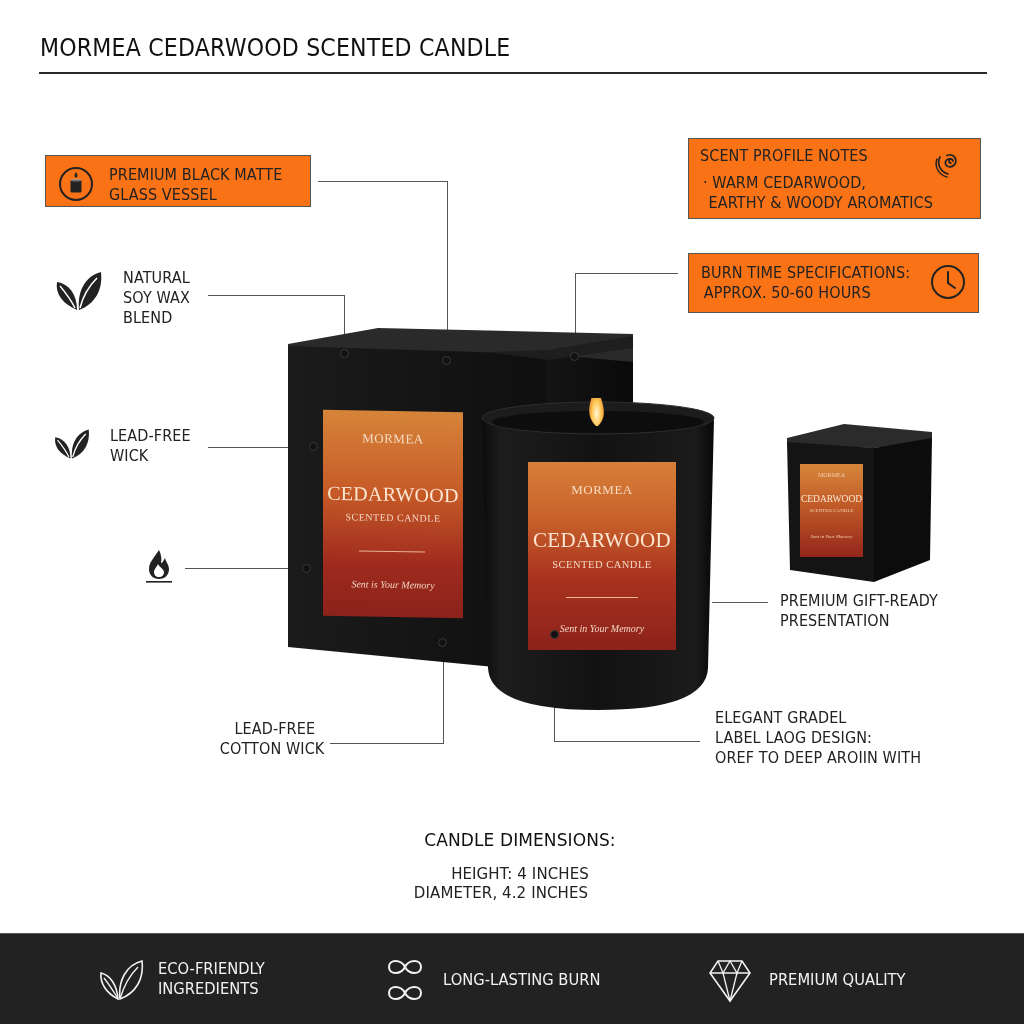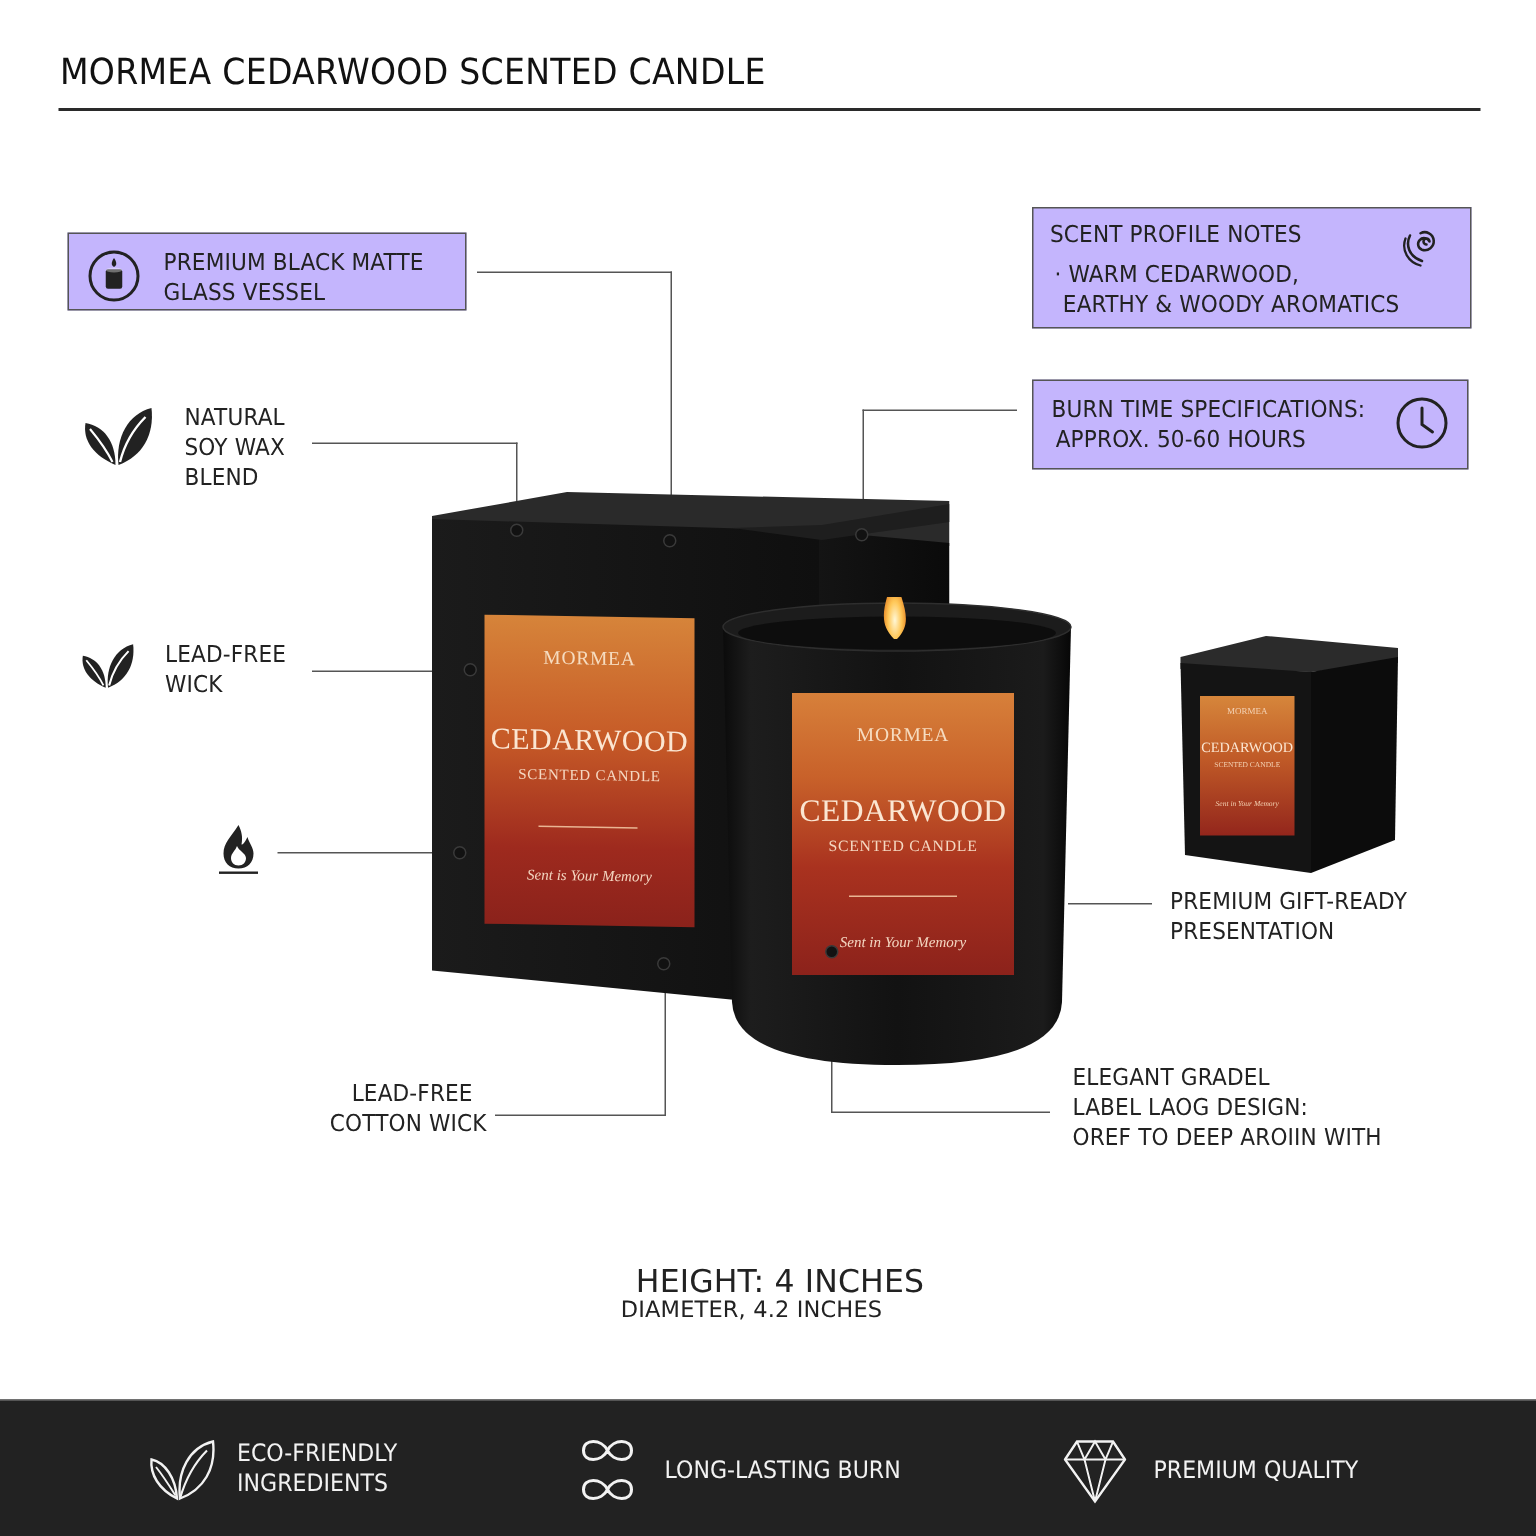--- a/index.html
+++ b/index.html
@@ -1,21 +1,21 @@
 <!DOCTYPE html>
 <html><head>
 <meta charset="utf-8">
 <style>
   * { box-sizing: border-box; margin: 0; padding: 0; }
   html, body { width: 1024px; height: 1024px; background: #ffffff; overflow: hidden; }
   body { position: relative; font-family: "Liberation Sans", "DejaVu Sans", sans-serif; color: #1a1a1a; }
   .abs { position: absolute; }
   .title { left: 40px; top: 34px; font-size: 24px; letter-spacing: 0.2px; color: #111; font-family: "DejaVu Sans", sans-serif; font-weight: 400; transform: scaleX(0.92); transform-origin: left; }
   .title-rule { left: 39px; top: 72px; width: 948px; height: 2px; background: #2a2a2a; }
-  .callout-box { border: 1.2px solid #555; background: #c4b5fd; }
+  .callout-box { border: 1.2px solid #555; background: #f97316; }
   .lbl { font-size: 15.5px; line-height: 20px; color: #222; letter-spacing: 0.1px; white-space: nowrap; font-family: "DejaVu Sans", sans-serif; transform: scaleX(0.93); transform-origin: left top; }
   .line { position: absolute; background: #555; }
   .dot { position: absolute; width: 9px; height: 9px; border-radius: 50%; border: 1.3px solid #3a3a3a; background: #121212; }
   svg { display: block; }
   .footer { left: 0; top: 933px; width: 1024px; height: 91px; background: #222222; border-top: 1px solid #555; }
   .foot-lbl { color: #f2f2f2; font-size: 16px; line-height: 20px; font-family: "DejaVu Sans", sans-serif; transform: scaleX(0.92); transform-origin: left top; white-space: nowrap; }
   .serif { font-family: "Liberation Serif", "DejaVu Serif", serif; }
 </style>
 </head>
 <body>
@@ -223,21 +223,22 @@
   </svg>
 </div>
 <div class="abs" style="left:800px; top:464px; width:63px; height:93px; background:linear-gradient(180deg,#d6863b 0%,#c05a27 45%,#93261c 100%);">
   <div class="abs serif" style="left:0; width:63px; top:8px; text-align:center; font-size:6px; color:#f3d0b2;">MORMEA</div>
   <div class="abs serif" style="left:0; width:63px; top:30px; text-align:center; font-size:9.5px; color:#fbe6d2;">CEDARWOOD</div>
   <div class="abs serif" style="left:0; width:63px; top:44px; text-align:center; font-size:5px; color:#f3d0b2;">SCENTED CANDLE</div>
   <div class="abs serif" style="left:0; width:63px; top:70px; text-align:center; font-size:5px; font-style:italic; color:#f3d0b2;">Sent in Your Memory</div>
 </div>
 
 <div class="abs" style="left:400px; top:830px; width:240px; text-align:center;">
-  <div class="lbl" style="font-size:21px; transform:none; line-height:19px;margin-top:15px;">HEIGHT: 4 INCHES</div>
+  <div class="lbl" style="font-size:17px; color:#111; transform:none; display:block; margin-bottom:8px;">CANDLE DIMENSIONS:</div>
+  <div class="lbl" style="font-size:15px; transform:none; line-height:19px;margin-top:15px;">HEIGHT: 4 INCHES</div>
   <div class="lbl" style="font-size:15px; transform:none; line-height:19px; margin-left:-38px;">DIAMETER, 4.2 INCHES</div>
 </div>
 
 <div class="abs footer">
   <div class="abs" style="left:98px; top:25px;">
     <span class="abs" style="left:0; top:0;">
       <svg width="46" height="42" viewBox="0 0 46 42">
         <path d="M22 40 C 20 22, 28 6, 44 2 C 46 20, 38 34, 22 40 Z" fill="none" stroke="#f2f2f2" stroke-width="1.6"></path>
         <path d="M22 40 C 26 26, 32 16, 40 8" fill="none" stroke="#f2f2f2" stroke-width="1.4"></path>
         <path d="M20 40 C 8 34, 2 24, 3 14 C 12 16, 19 26, 20 40 Z" fill="none" stroke="#f2f2f2" stroke-width="1.6"></path>

